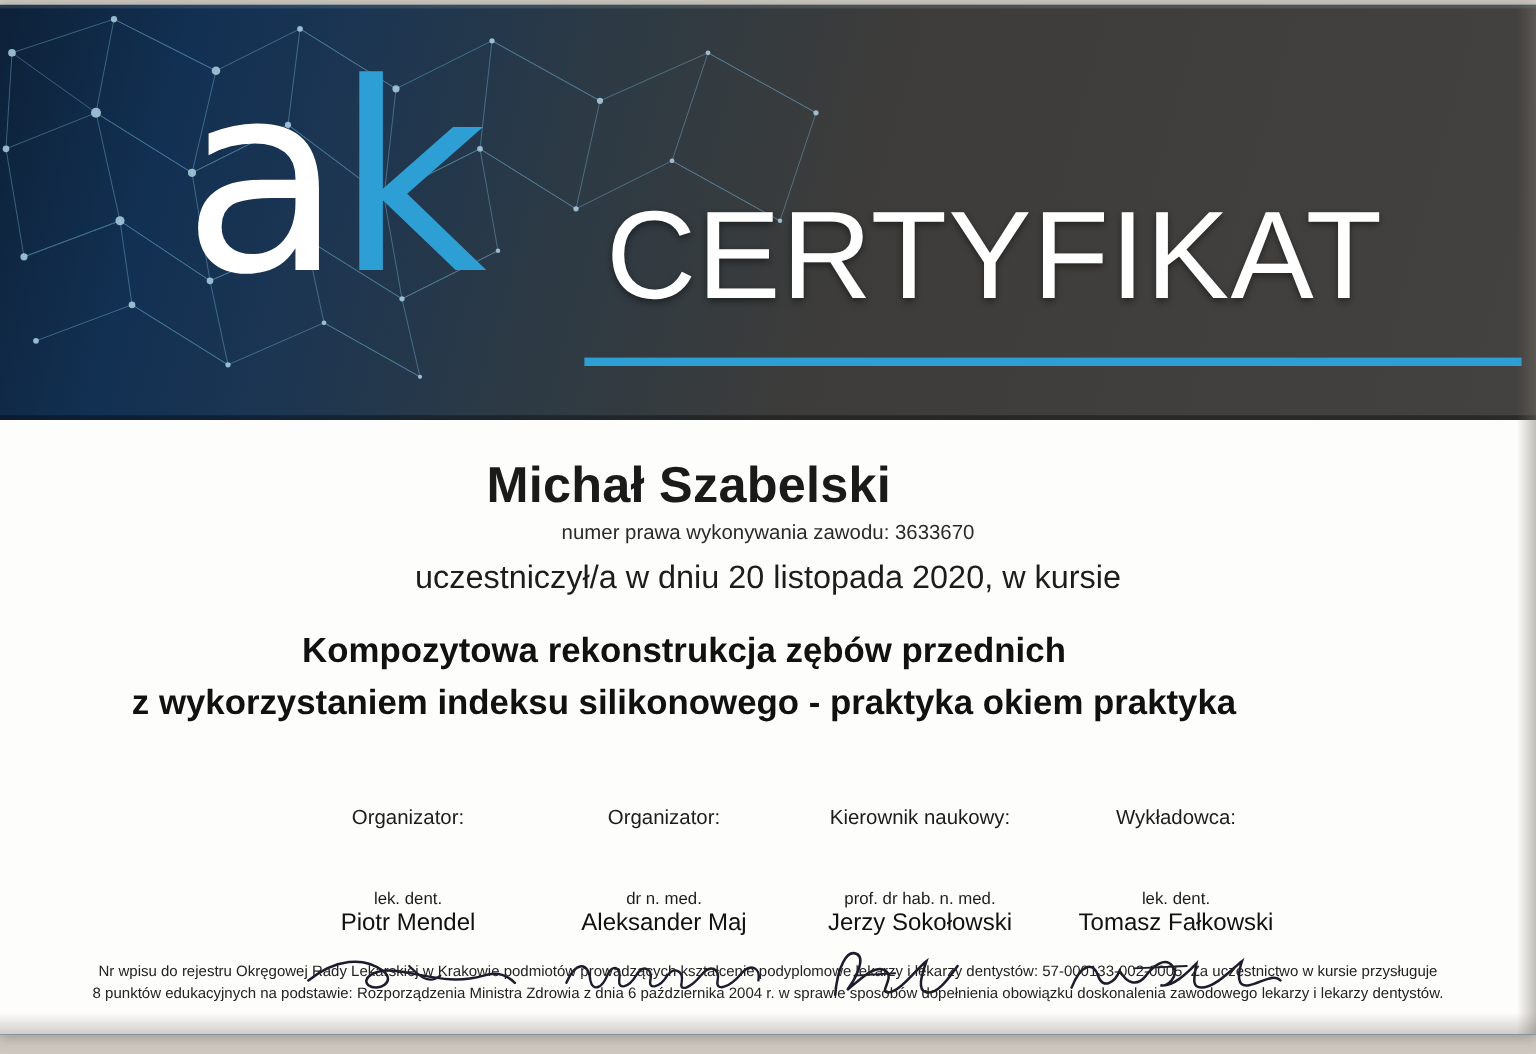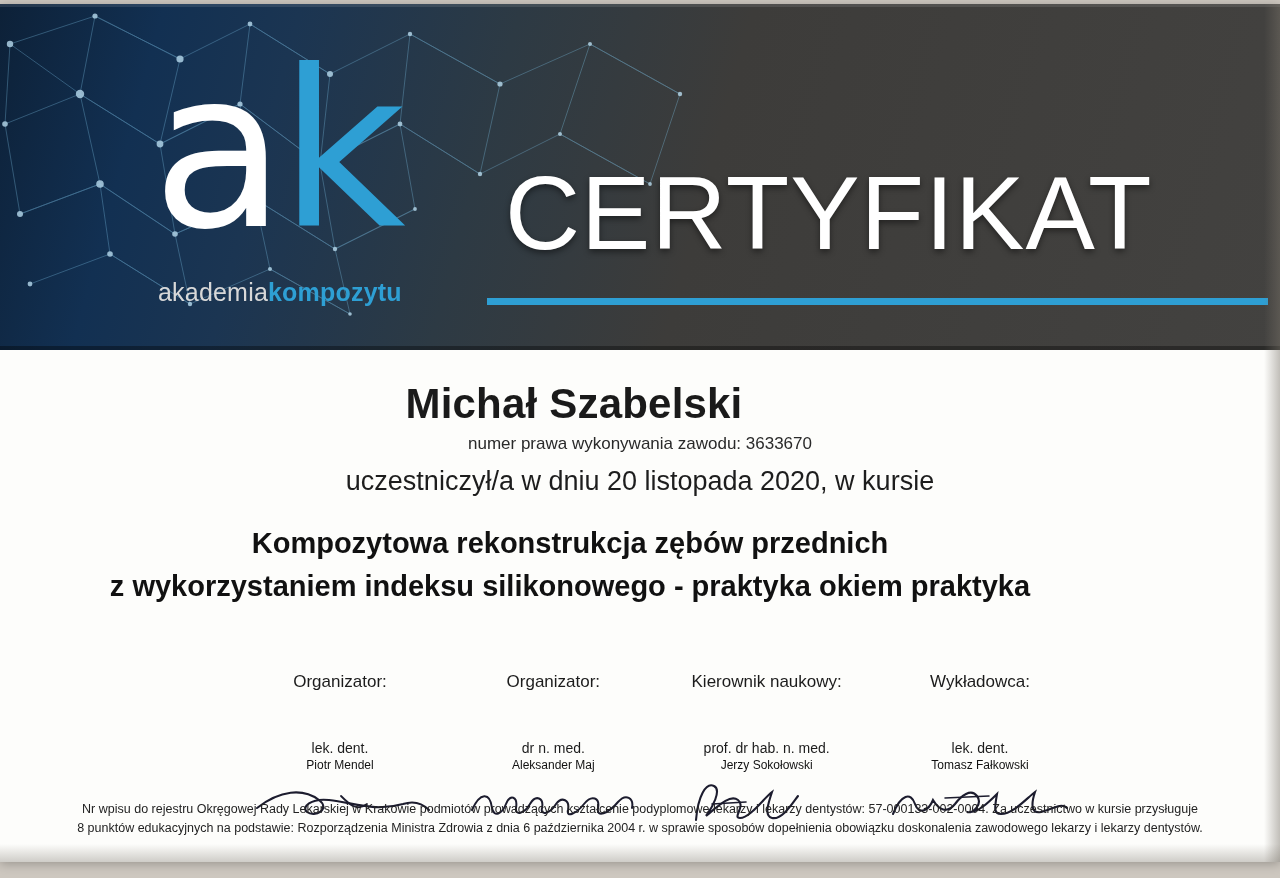--- a/index.html
+++ b/index.html
@@ -178,21 +178,21 @@
     margin-bottom: 2px;
     margin-top: 12px;
   }
   .sig-degree {
     font-size: 14px;
     color: #1c1c1c;
     margin-bottom: 2px;
     margin-top: 48px;
   }
   .sig-name {
-    font-size: 12px;
+    font-size: 20px;
     color: #111111;
   }
   .sig-mark {
     height: 58px;
     margin-top: 2px;
   }
   .sig-mark svg { display: block; margin: 0 auto; }
 
   
   .footnote {
@@ -271,23 +271,20 @@
           <circle cx="30" cy="280" r="2.4"></circle>
             <circle cx="110" cy="250" r="2.8"></circle>
           <circle cx="190" cy="300" r="2.2"></circle>
             <circle cx="270" cy="265" r="2"></circle>
           <circle cx="350" cy="310" r="1.8"></circle>
         </g>
       </svg>
 
       <div class="logo">
         <span class="logo-ak logo-a">a</span><span class="logo-ak logo-k">k</span>
-        <div class="logo-sub">
-          <span class="light">akademia</span><span class="accent">kompozytu</span>
-        </div>
       </div>
 
       <div class="cert-word">CERTYFIKAT</div>
       <div class="accent-rule"></div>
       <div class="header-bevel-top"></div>
       <div class="header-bevel-bottom"></div>
     </div>
 
     <div class="body-area">
 
@@ -345,21 +342,21 @@
             <svg width="190" height="58" viewBox="0 0 190 58">
               <path d="M8 40 C16 20, 26 18, 30 30 C34 42, 44 36, 48 26 C54 36, 62 40, 70 30 C76 22, 86 14, 92 22 C98 30, 88 40, 82 38 C92 40, 104 28, 112 20 C110 32, 108 40, 116 40 C128 40, 142 24, 150 18 C146 30, 146 40, 156 38 C166 36, 176 28, 182 34" fill="none" stroke="#1c1c2e" stroke-width="2.1" stroke-linecap="round"></path>
               <path d="M60 24 L104 22" fill="none" stroke="#1c1c2e" stroke-width="1.5" stroke-linecap="round"></path>
             </svg>
           </div>
         </div>
 
       </div>
 
       <div class="footnote">
-        <div>Nr wpisu do rejestru Okręgowej Rady Lekarskiej w Krakowie podmiotów prowadzących kształcenie podyplomowe lekarzy i lekarzy dentystów:  57-000133-002-0004.  Za uczestnictwo w kursie przysługuje</div>
+        <div>Nr wpisu do rejestru Okręgowej Rady Lekarskiej w Krakowie podmiotów prowadzących kształcenie podyplomowe lekarzy i lekarzy dentystów:  57-000133-002-0005.  Za uczestnictwo w kursie przysługuje</div>
         <div>8 punktów edukacyjnych na podstawie: Rozporządzenia Ministra Zdrowia z dnia 6 października 2004 r. w sprawie sposobów dopełnienia obowiązku doskonalenia zawodowego lekarzy i lekarzy dentystów.</div>
       </div>
 
     </div>
 
     <div class="edge-right"></div>
     <div class="edge-bottom"></div>
   </div>
 </div>
 

